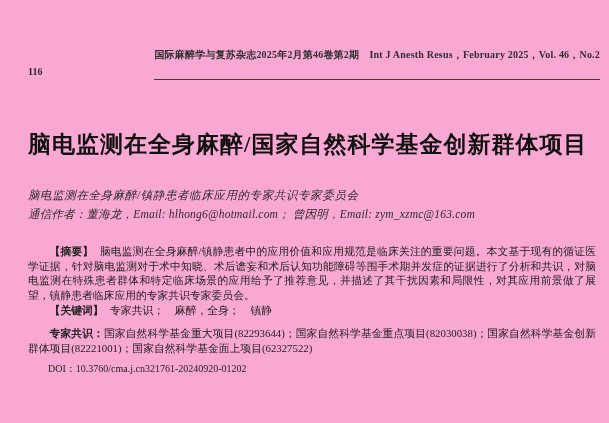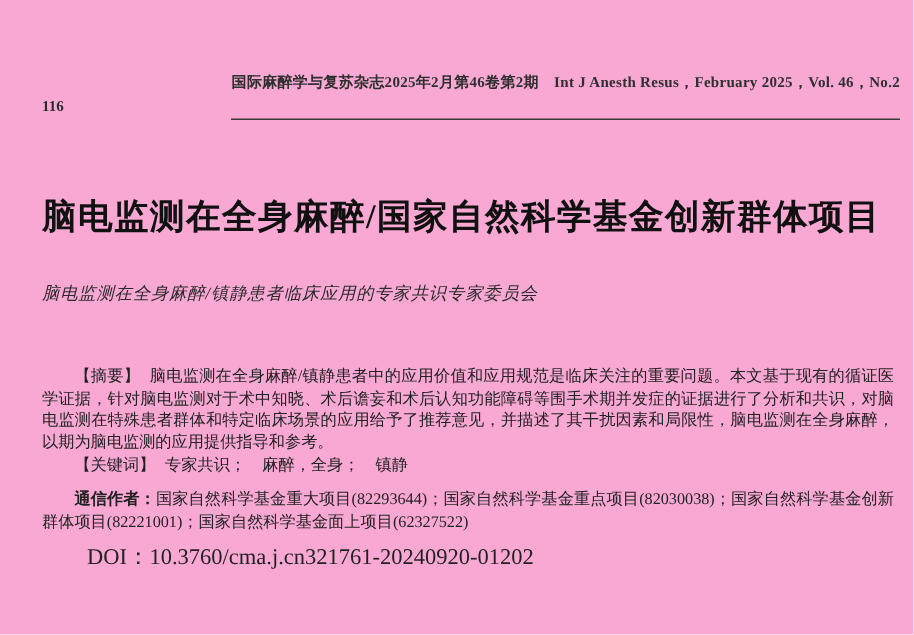--- a/index.html
+++ b/index.html
@@ -91,21 +91,21 @@
     position: absolute;
     top: 244px;
     left: 28px;
     right: 13px;
     font-size: 10.8px;
     line-height: 14.6px;
     text-align: justify;
     text-indent: 2em;
     color: #222222;
   }
-  .inline-label { font-weight: normal; margin-right: 0.6em; }
+  .inline-label { font-weight: bold; margin-right: 0.6em; }
 
   .keywords-line {
     position: absolute;
     top: 303px;
     left: 28px;
     right: 13px;
     font-size: 10.8px;
     line-height: 14.6px;
     text-indent: 2em;
     color: #222222;
@@ -122,49 +122,50 @@
     text-align: justify;
     text-indent: 2em;
     color: #222222;
   }
   .funding-label { font-weight: bold; }
 
   .doi-line {
     position: absolute;
     top: 362px;
     left: 28px;
-    font-size: 15px;
+    font-size: 10px;
     text-indent: 2em;
     color: #222222;
     white-space: nowrap;
   }
 </style>
 </head>
 <body>
 
 <div class="page">
 
   <div class="running-head">
     <span class="page-number">116</span>
     <span class="journal-line">国际麻醉学与复苏杂志2025年2月第46卷第2期　Int J Anesth Resus，February 2025，Vol. 46，No.2</span>
   </div>
 
 
   <h1 class="article-title">脑电监测在全身麻醉/国家自然科学基金创新群体项目</h1>
 
   <div class="committee-line">脑电监测在全身麻醉/镇静患者临床应用的专家共识专家委员会</div>
 
+  <div class="correspondence-line">通信作者：董海龙，Email: hlhong6@hotmail.com；  曾因明，Email: zym_xzmc@163.com</div>
 
   <p class="abstract-block">
-    <span class="inline-label">【摘要】</span><span>脑电监测在全身麻醉/镇静患者中的应用价值和应用规范是临床关注的重要问题。本文基于现有的循证医学证据，针对脑电监测对于术中知晓、术后谵妄和术后认知功能障碍等围手术期并发症的证据进行了分析和共识，对脑电监测在特殊患者群体和特定临床场景的应用给予了推荐意见，并描述了其干扰因素和局限性，脑电监测在全身麻醉，以期为脑电监测的应用提供指导和参考。</span>
+    <span class="inline-label">【摘要】</span><span>脑电监测在全身麻醉/镇静患者中的应用价值和应用规范是临床关注的重要问题。本文基于现有的循证医学证据，针对脑电监测对于术中知晓、术后谵妄和术后认知功能障碍等围手术期并发症的证据进行了分析和共识，对脑电监测在特殊患者群体和特定临床场景的应用给予了推荐意见，并描述了其干扰因素和局限性，对其应用前景做了展望，镇静患者临床应用的专家共识专家委员会。</span>
   </p>
 
   <p class="keywords-line">
     <span class="inline-label">【关键词】</span><span>专家共识；　麻醉，全身；　镇静</span>
   </p>
 
   <p class="funding-block">
-    <span class="funding-label">通信作者：</span><span>国家自然科学基金重大项目(82293644)；国家自然科学基金重点项目(82030038)；国家自然科学基金创新群体项目(82221001)；国家自然科学基金面上项目(62327522)</span>
+    <span class="funding-label">专家共识：</span><span>国家自然科学基金重大项目(82293644)；国家自然科学基金重点项目(82030038)；国家自然科学基金创新群体项目(82221001)；国家自然科学基金面上项目(62327522)</span>
   </p>
 
   <div class="doi-line">DOI：10.3760/cma.j.cn321761-20240920-01202</div>
 
 </div>
 
 </body></html>

